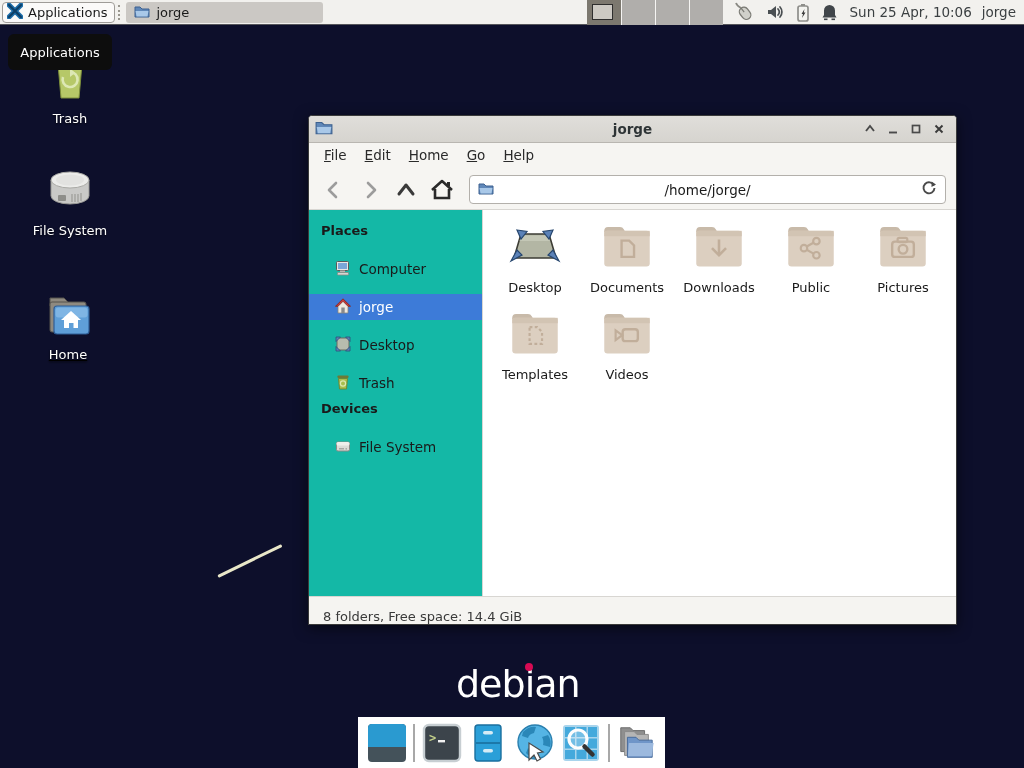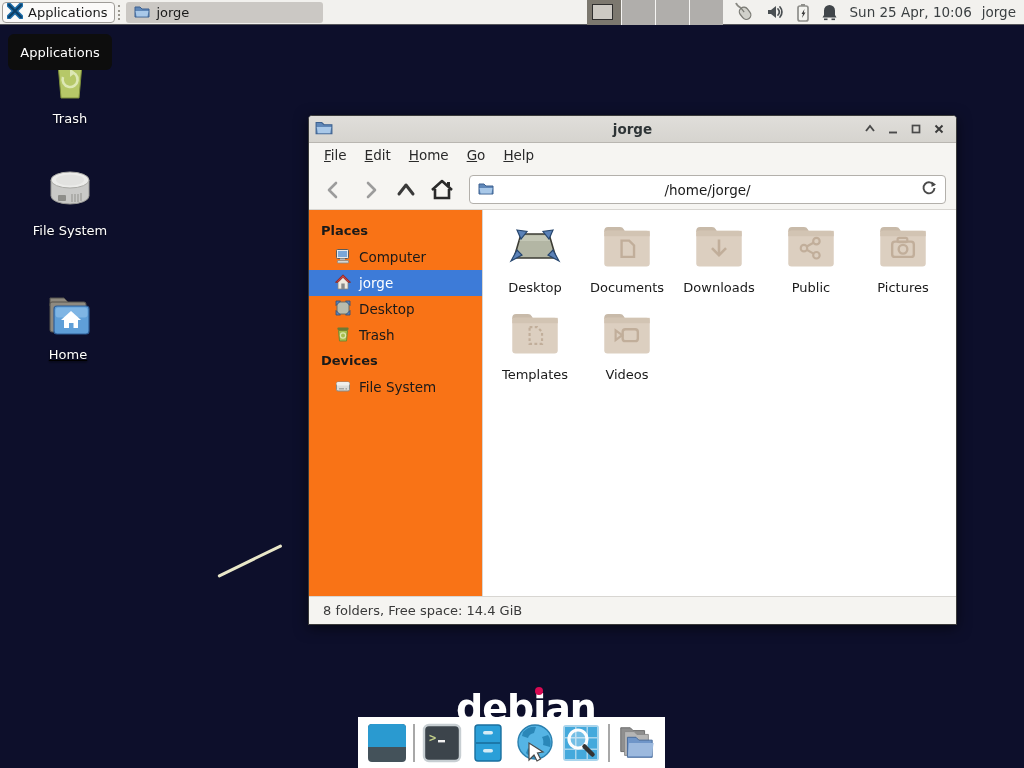--- a/index.html
+++ b/index.html
@@ -68,38 +68,38 @@
 
   .toolbar { height:40px; background:#f6f5f2; border-bottom:1px solid #d8d6d2;
              display:flex; align-items:center; padding:0 10px 0 8px; gap:2px; flex:0 0 40px;text-align:center; }
   .tool-btn { width:34px; height:28px; display:flex; align-items:center; justify-content:center; }
   .path-entry { flex:1; height:29px; margin-left:8px; background:#fff;
                 border:1px solid #b3b0ab; border-radius:4px;
                 display:flex; align-items:center; padding:0 8px; gap:7px; }
   .path-entry .path-text { flex:1; font-size:13.5px; color:#1a1a1a; }
 
   .win-body { flex:1; display:flex; min-height:0; }
-  .sidebar { width:174px; border-right:1px solid #d8d6d2; background:#f97316; padding-top:8px; }
+  .sidebar { width:174px; border-right:1px solid #d8d6d2; background:#14b8a6; padding-top:8px; }
   .sb-header { padding:5px 12px 6px; font-size:13px; font-weight:bold; color:#1a1a1a; }
   .sb-item { height:26px; display:flex; align-items:center; gap:8px; padding-left:26px;
-             font-size:13.5px; color:#1a1a1a; }
+             font-size:13.5px; color:#1a1a1a;margin-top:12px; }
   .sb-item.selected { background:#3d7bd8; color:#fff; }
 
   .filepane { flex:1; padding:12px 0 0 6px; }
   .file-grid { display:grid; grid-template-columns:repeat(5,92px); row-gap:14px; }
   .file-cell { width:92px; display:flex; flex-direction:column; align-items:center; }
   .file-cell .f-lbl { margin-top:6px; font-size:13px; color:#1a1a1a; }
 
   .statusbar { height:28px; background:#f5f4f1; border-top:1px solid #d8d6d2;
-               display:flex; align-items:center; padding-left:14px;
+               display:flex; align-items:flex-end; padding-left:14px;
                font-size:13px; color:#3a3a3a; flex:0 0 28px; }
 
   
   .debian-logo { position:absolute; left:456px; top:662px; color:#fff;
-                 font-size:38px; font-weight:bold; letter-spacing:-1px; z-index:4;margin-top:24px; }
+                 font-size:38px; font-weight:normal; letter-spacing:-1px; z-index:4; }
   .debian-logo .i-wrap { position:relative; display:inline-block; }
   .debian-logo .red-dot { position:absolute; left:50%; top:1px; width:8px; height:8px;
                           margin-left:-4px; border-radius:50%; background:#d70a53; }
 
   
   .dock { position:absolute; left:358px; top:717px; width:307px; height:51px;
           background:#fff; display:flex; align-items:center; justify-content:space-between;
           padding:0 9px; z-index:20; }
   .dock-sep { width:2px; height:38px; background:#a8a8a8; }
   .dock-ic { width:40px; height:40px; display:flex; align-items:center; justify-content:center; }

